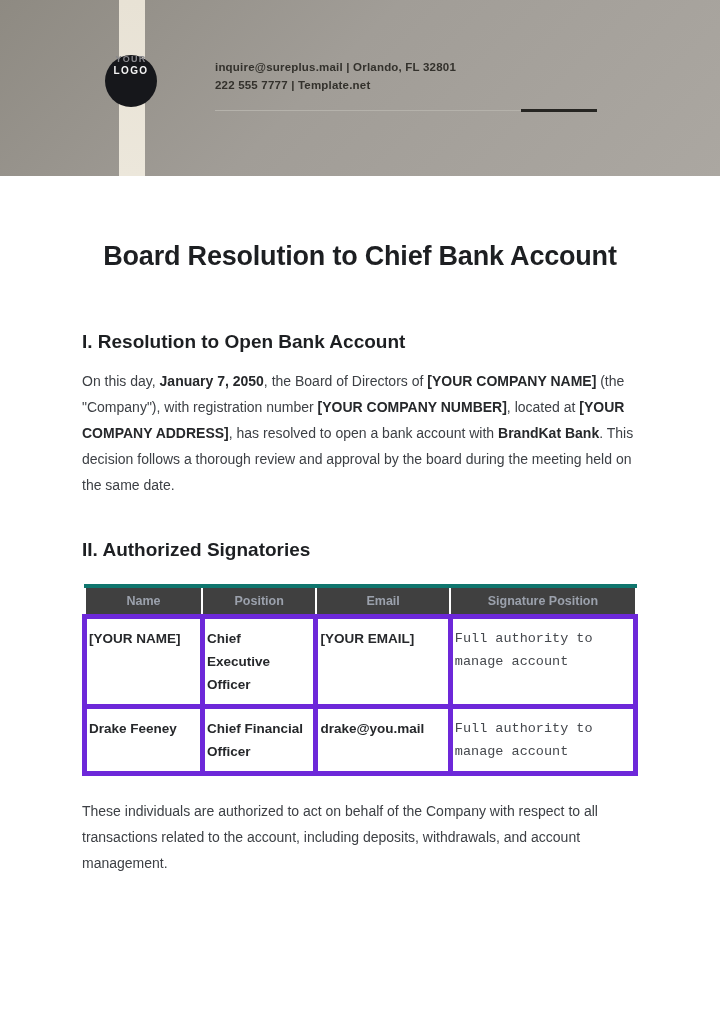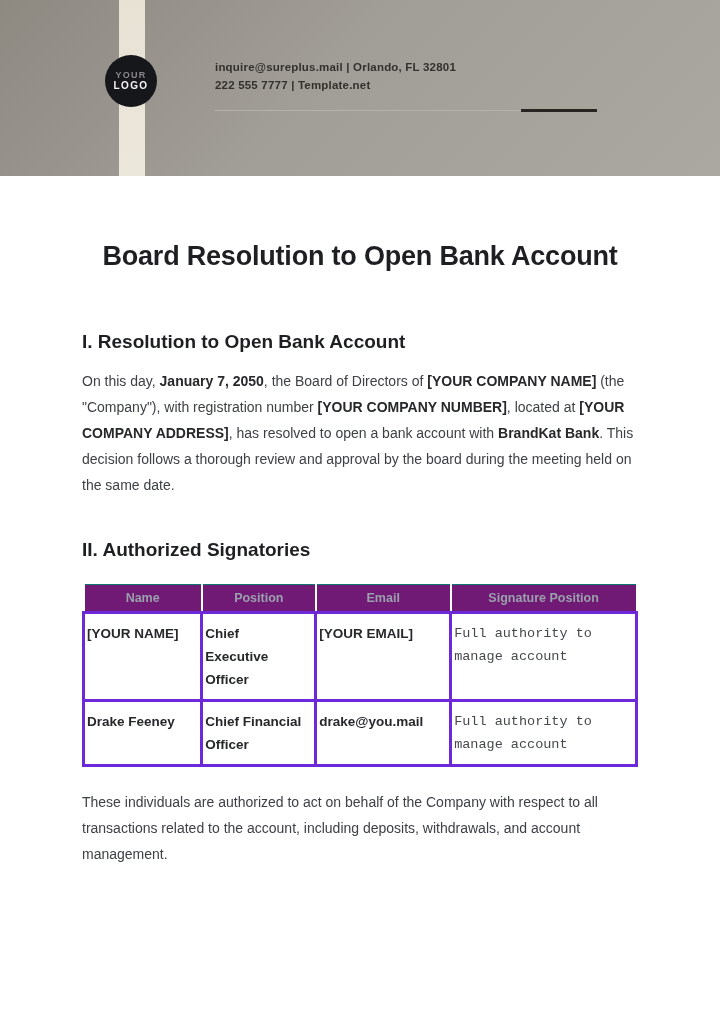--- a/index.html
+++ b/index.html
@@ -30,21 +30,20 @@
   }
   .logo-circle {
     position: absolute;
     left: 105px; top: 55px;
     width: 52px; height: 52px;
     border-radius: 50%;
     background: #16171b;
     display: flex;
     flex-direction: column;
     align-items: center;
-    justify-content: center;
     line-height: 1.1;
   }
   .logo-top {
     font-size: 9px;
     letter-spacing: 1.2px;
     color: #87878c;
     font-weight: bold;
   }
   .logo-bottom {
     font-size: 10px;
@@ -110,36 +109,36 @@
     margin-top: 22px;
     width: 100%;
     border-collapse: collapse;
     table-layout: fixed;
   }
   col.c-name { width: 21.4%; }
   col.c-position { width: 20.6%; }
   col.c-email { width: 24.4%; }
   col.c-authority { width: 33.6%; }
   table.signatories th {
-    background: #701a75;
+    background: #404040;
     color: #9ba1ac;
     font-size: 12.5px;
     font-weight: bold;
     text-align: center;
     padding: 6px 4px;
     border: 2px solid #ffffff;
-    border-top: 1px solid #0f766e;
+    border-top: 4px solid #0f766e;
     border-bottom: none;
   }
   table.signatories td {
     font-size: 13.5px;
     line-height: 23px;
     padding: 8px 10px 8px 2px;
     vertical-align: top;
-    border: 3px solid #6d28d9;
+    border: 5px solid #6d28d9;
     background: #ffffff;
   }
   table.signatories td.cell-bold {
     font-weight: bold;
     color: #26282b;
   }
   table.signatories td.cell-normal {
     color: #45484d;
     font-family: Liberation Mono, monospace;
   }
@@ -157,21 +156,21 @@
     </div>
     <div class="contact-block">
       <div>inquire@sureplus.mail | Orlando, FL 32801</div>
       <div>222 555 7777 | Template.net</div>
     </div>
     <div class="header-divider"></div>
     <div class="header-divider-accent"></div>
   </div>
 
   <div class="doc-body">
-    <h1 class="doc-title">Board Resolution to Open Bank Account</h1>
+    <h1 class="doc-title">Board Resolution to Chief Bank Account</h1>
 
     <h2 class="section-heading heading-1">I. Resolution to Open Bank Account</h2>
     <p class="paragraph"><span>On this day, </span><b>January 7, 2050</b><span>, the Board of Directors of </span><b>[YOUR COMPANY NAME]</b><span> (the "Company"), with registration number </span><b>[YOUR COMPANY NUMBER]</b><span>, located at </span><b>[YOUR COMPANY ADDRESS]</b><span>, has resolved to open a bank account with </span><b>BrandKat Bank</b><span>. This decision follows a thorough review and approval by the board during the meeting held on the same date.</span></p>
 
     <h2 class="section-heading heading-2">II. Authorized Signatories</h2>
 
     <table class="signatories">
       <colgroup>
         <col class="c-name">
           <col class="c-position">

